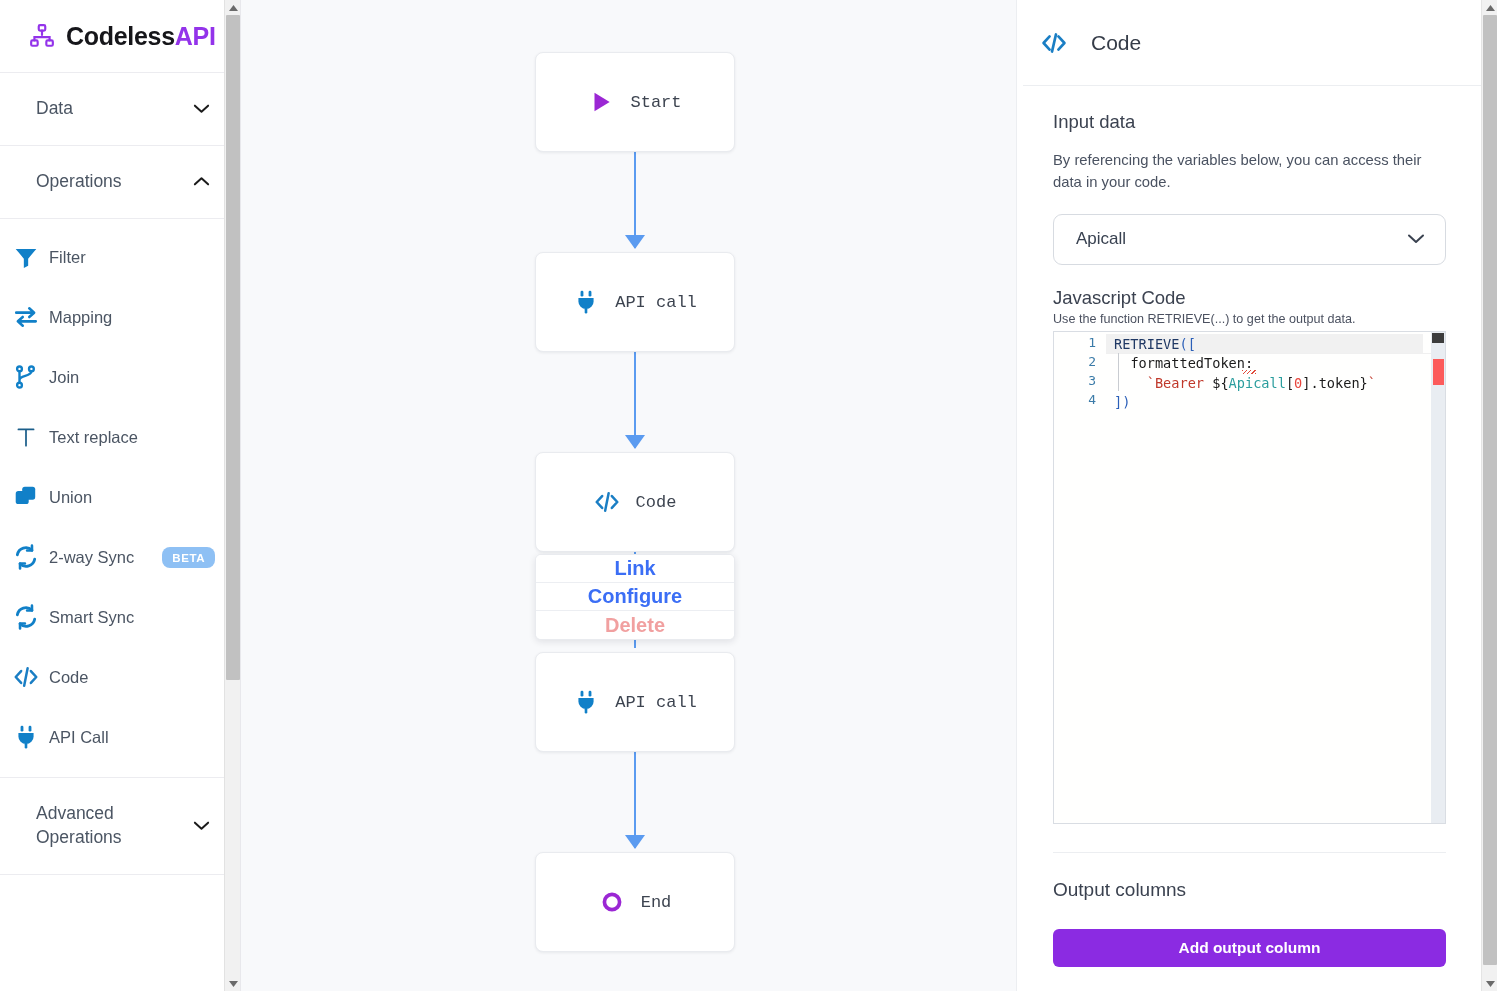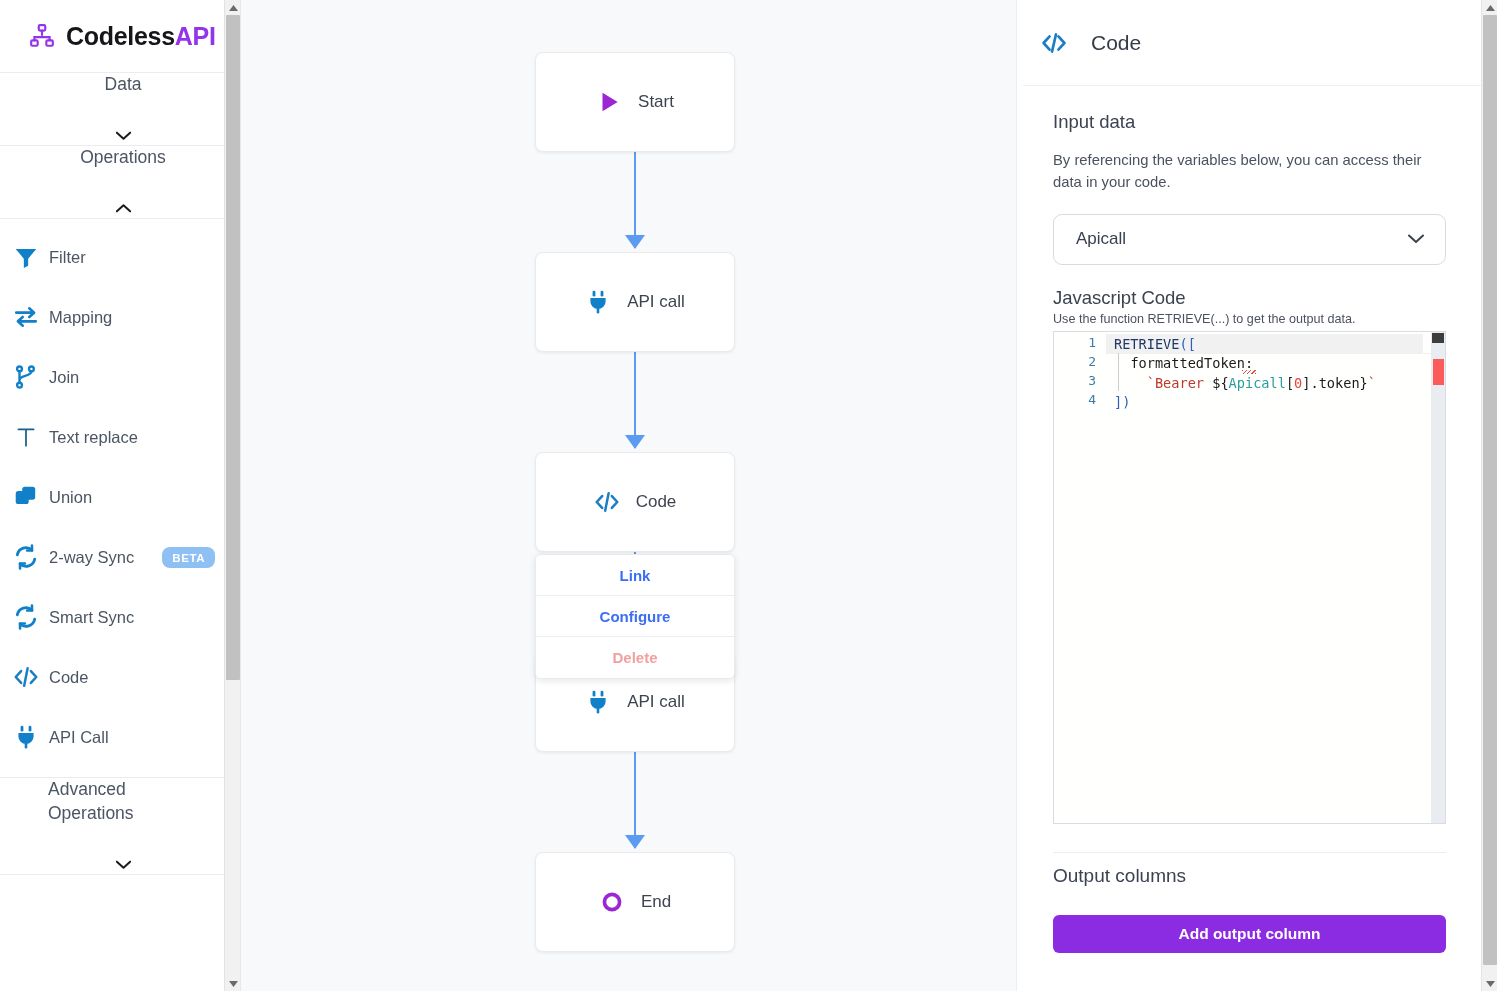--- a/index.html
+++ b/index.html
@@ -34,21 +34,20 @@
   }
   .logo-text .dark { color: #16161a; }
   .logo-text .accent { color: #9333ea; }
 
   .section-head {
     height: 73px;
     display: flex; align-items: center; justify-content: space-between;
     padding: 0 30px 0 36px;
     border-bottom: 1px solid #ececf0;
     cursor: pointer;
-    flex-direction: column;
   }
   .section-head.tall { height: 97px; }
   .section-head .sh-label {
     font-size: 17.5px; color: #4b5563; line-height: 1.35;
   }
   .chev { width: 17px; height: 11px; flex: 0 0 17px; }
 
   .nav-list { padding-top: 8px; }
   .nav-item {
     height: 60px;
@@ -97,21 +96,21 @@
     background: #ffffff;
     border: 1px solid #e9ebef;
     border-radius: 8px;
     box-shadow: 0 1px 3px rgba(16,24,40,0.07);
     display: flex; align-items: center; justify-content: center;
     gap: 16px;
     cursor: pointer;
     z-index: 2;
   }
   .node-ico { width: 26px; height: 26px; flex: 0 0 26px; display: block; }
-  .node-label { font-size: 17px; color: #3d4450; }
+  .node-label { font-size: 17px; color: #3d4450; font-family: Liberation Mono, monospace; }
 
   .edge {
     position: absolute; width: 2px; background: #5b9bf0; z-index: 1;
   }
   .edge-arrow {
     position: absolute; width: 0; height: 0;
     border-left: 10px solid transparent;
     border-right: 10px solid transparent;
     border-top: 14px solid #5b9bf0;
     z-index: 1;
@@ -121,23 +120,23 @@
     position: absolute;
     width: 200px;
     background: #ffffff;
     border: 1px solid #e9ebef;
     border-radius: 6px;
     box-shadow: 0 2px 7px rgba(16,24,40,0.10);
     z-index: 5;
     overflow: hidden;
   }
   .ctx-item {
-    height: 41px;
+    height: 28px;
     display: flex; align-items: center; justify-content: center;
-    font-size: 15px; font-weight: bold; color: #3b6ef5;
+    font-size: 20px; font-weight: bold; color: #3b6ef5;
     border-bottom: 1px solid #eceef2;
     cursor: pointer; background: #fff;
   }
   .ctx-item:last-child { border-bottom: none; }
   .ctx-item.danger { color: #f1a0a0; }
   .rightpane {
     position: absolute; top: 0; right: 0;
     width: 481px; height: 991px;
     background: #ffffff;
     border-left: 1px solid #eceef1;
@@ -221,21 +220,21 @@
     position: absolute; right: 1px; top: 1px; width: 12px; height: 10px;
     background: #3d3d3d;
   }
   .ed-errmark {
     position: absolute; right: 1px; top: 27px; width: 11px; height: 26px;
     background: #fc5b5b;
   }
   .ed-hsep { position: absolute; left: 0; right: 14px; height: 1px; background: #f0f0f0; }
 
   .out-hr { border-top: 1px solid #eceef1; margin-top: 28px; }
-  .out-title { font-size: 19px; color: #3b4250; margin-top: 12px; }
+  .out-title { font-size: 19px; color: #3b4250; margin-top: 26px; }
   .add-btn {
     margin-top: 28px;
     height: 38px; width: 100%;
     background: #8b2be2; color: #fff;
     border: none; border-radius: 6px;
     font-family: "Liberation Sans", sans-serif;
     font-size: 15.5px; font-weight: bold;
     cursor: pointer;
   }
 

